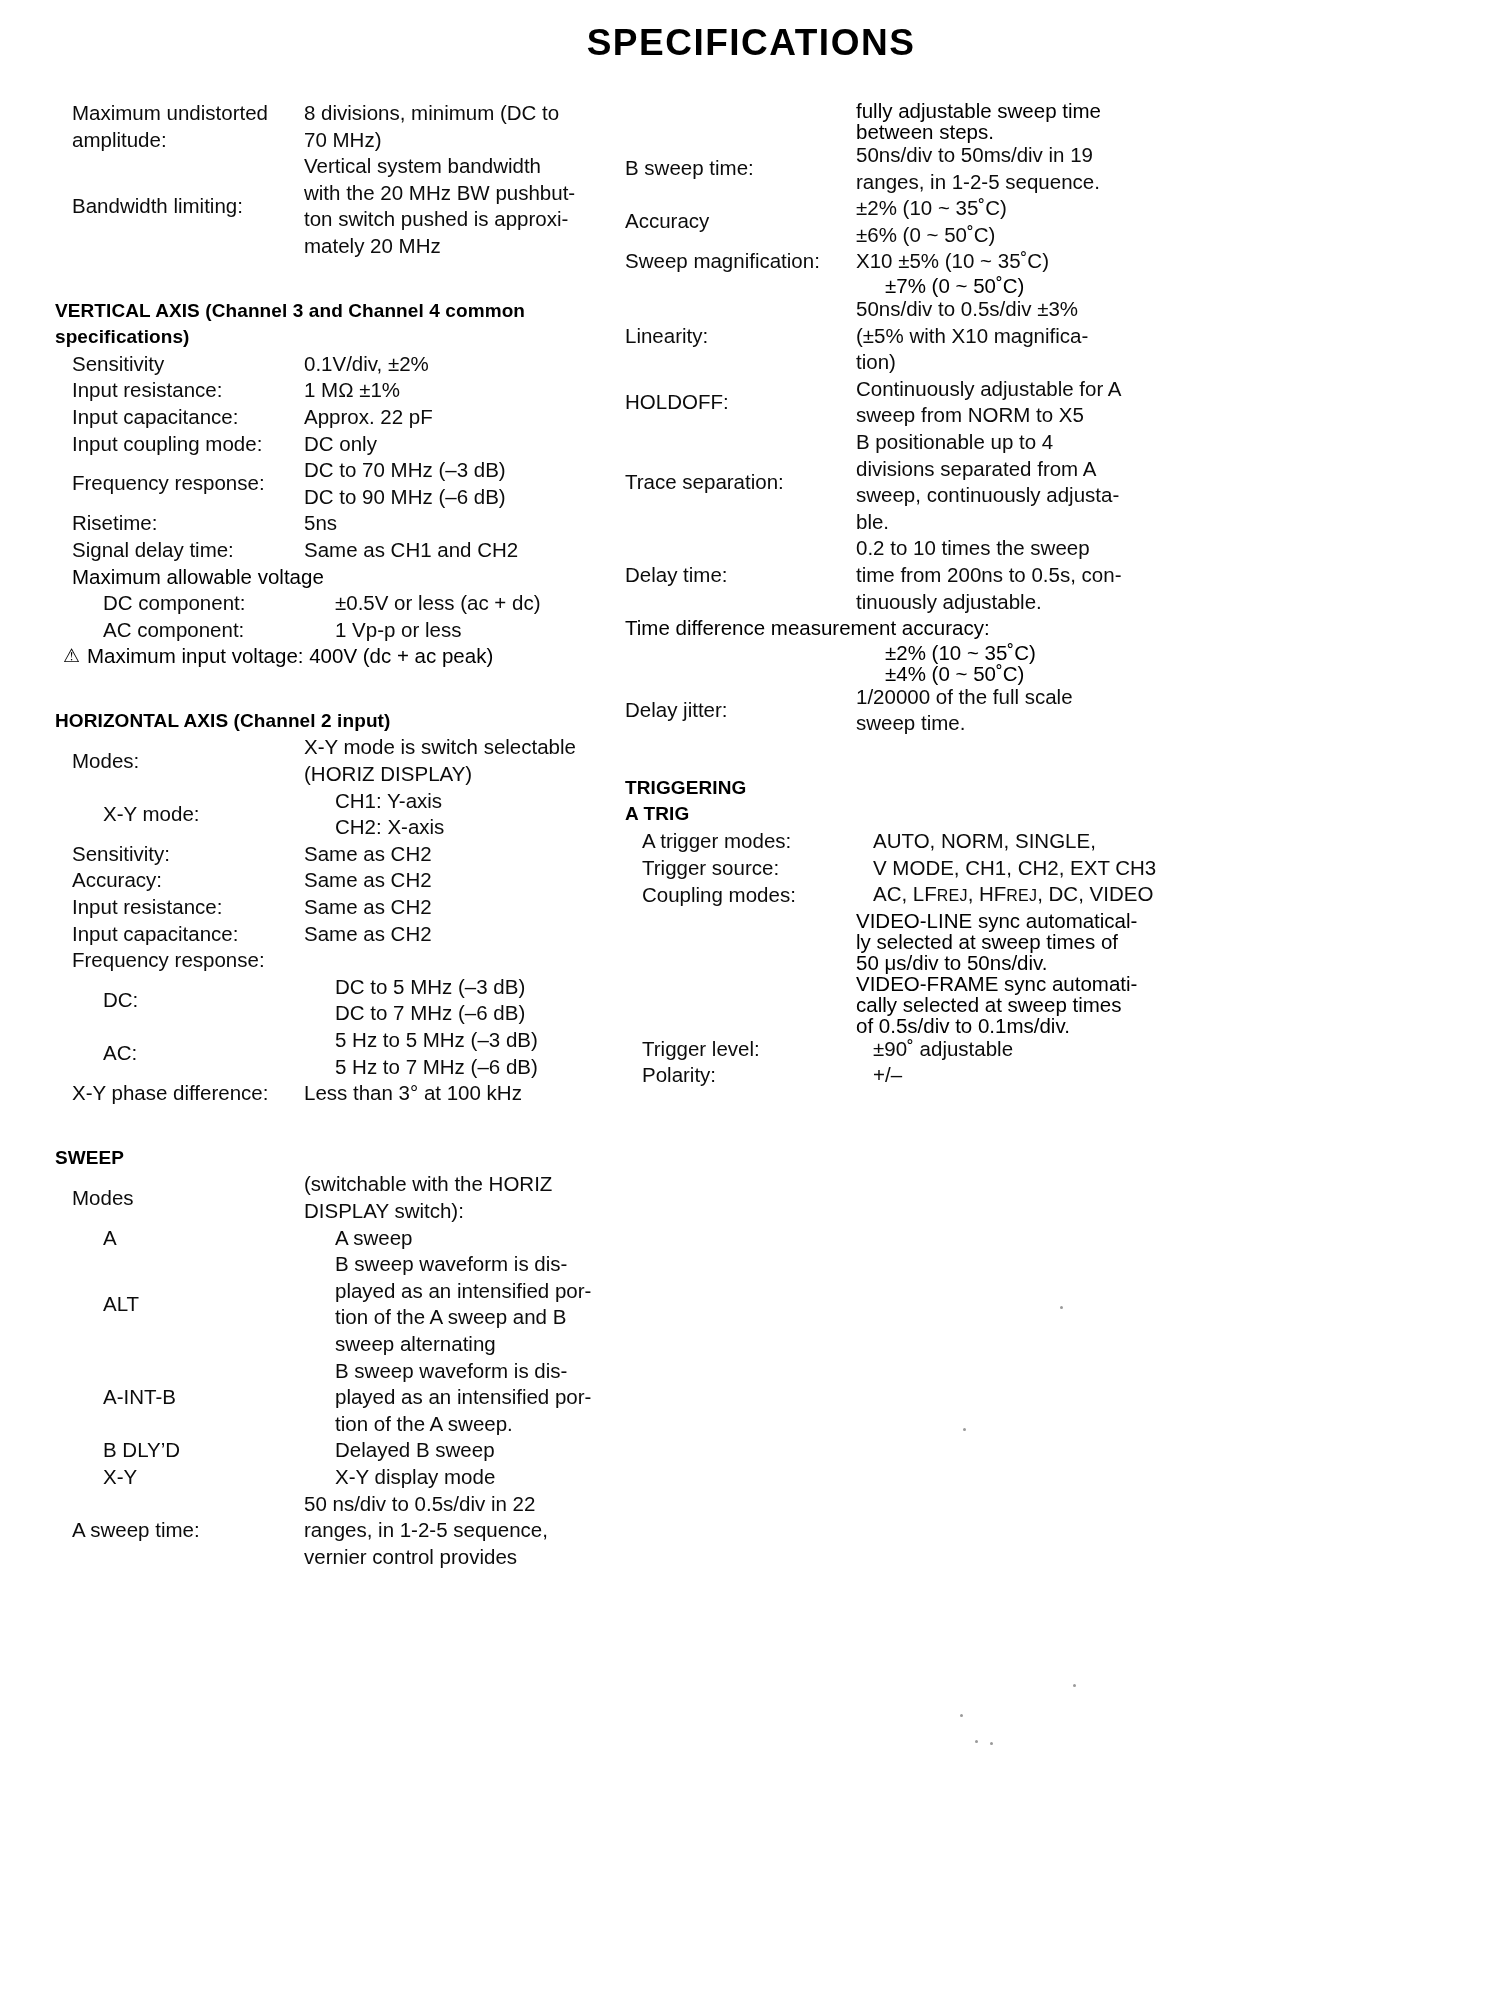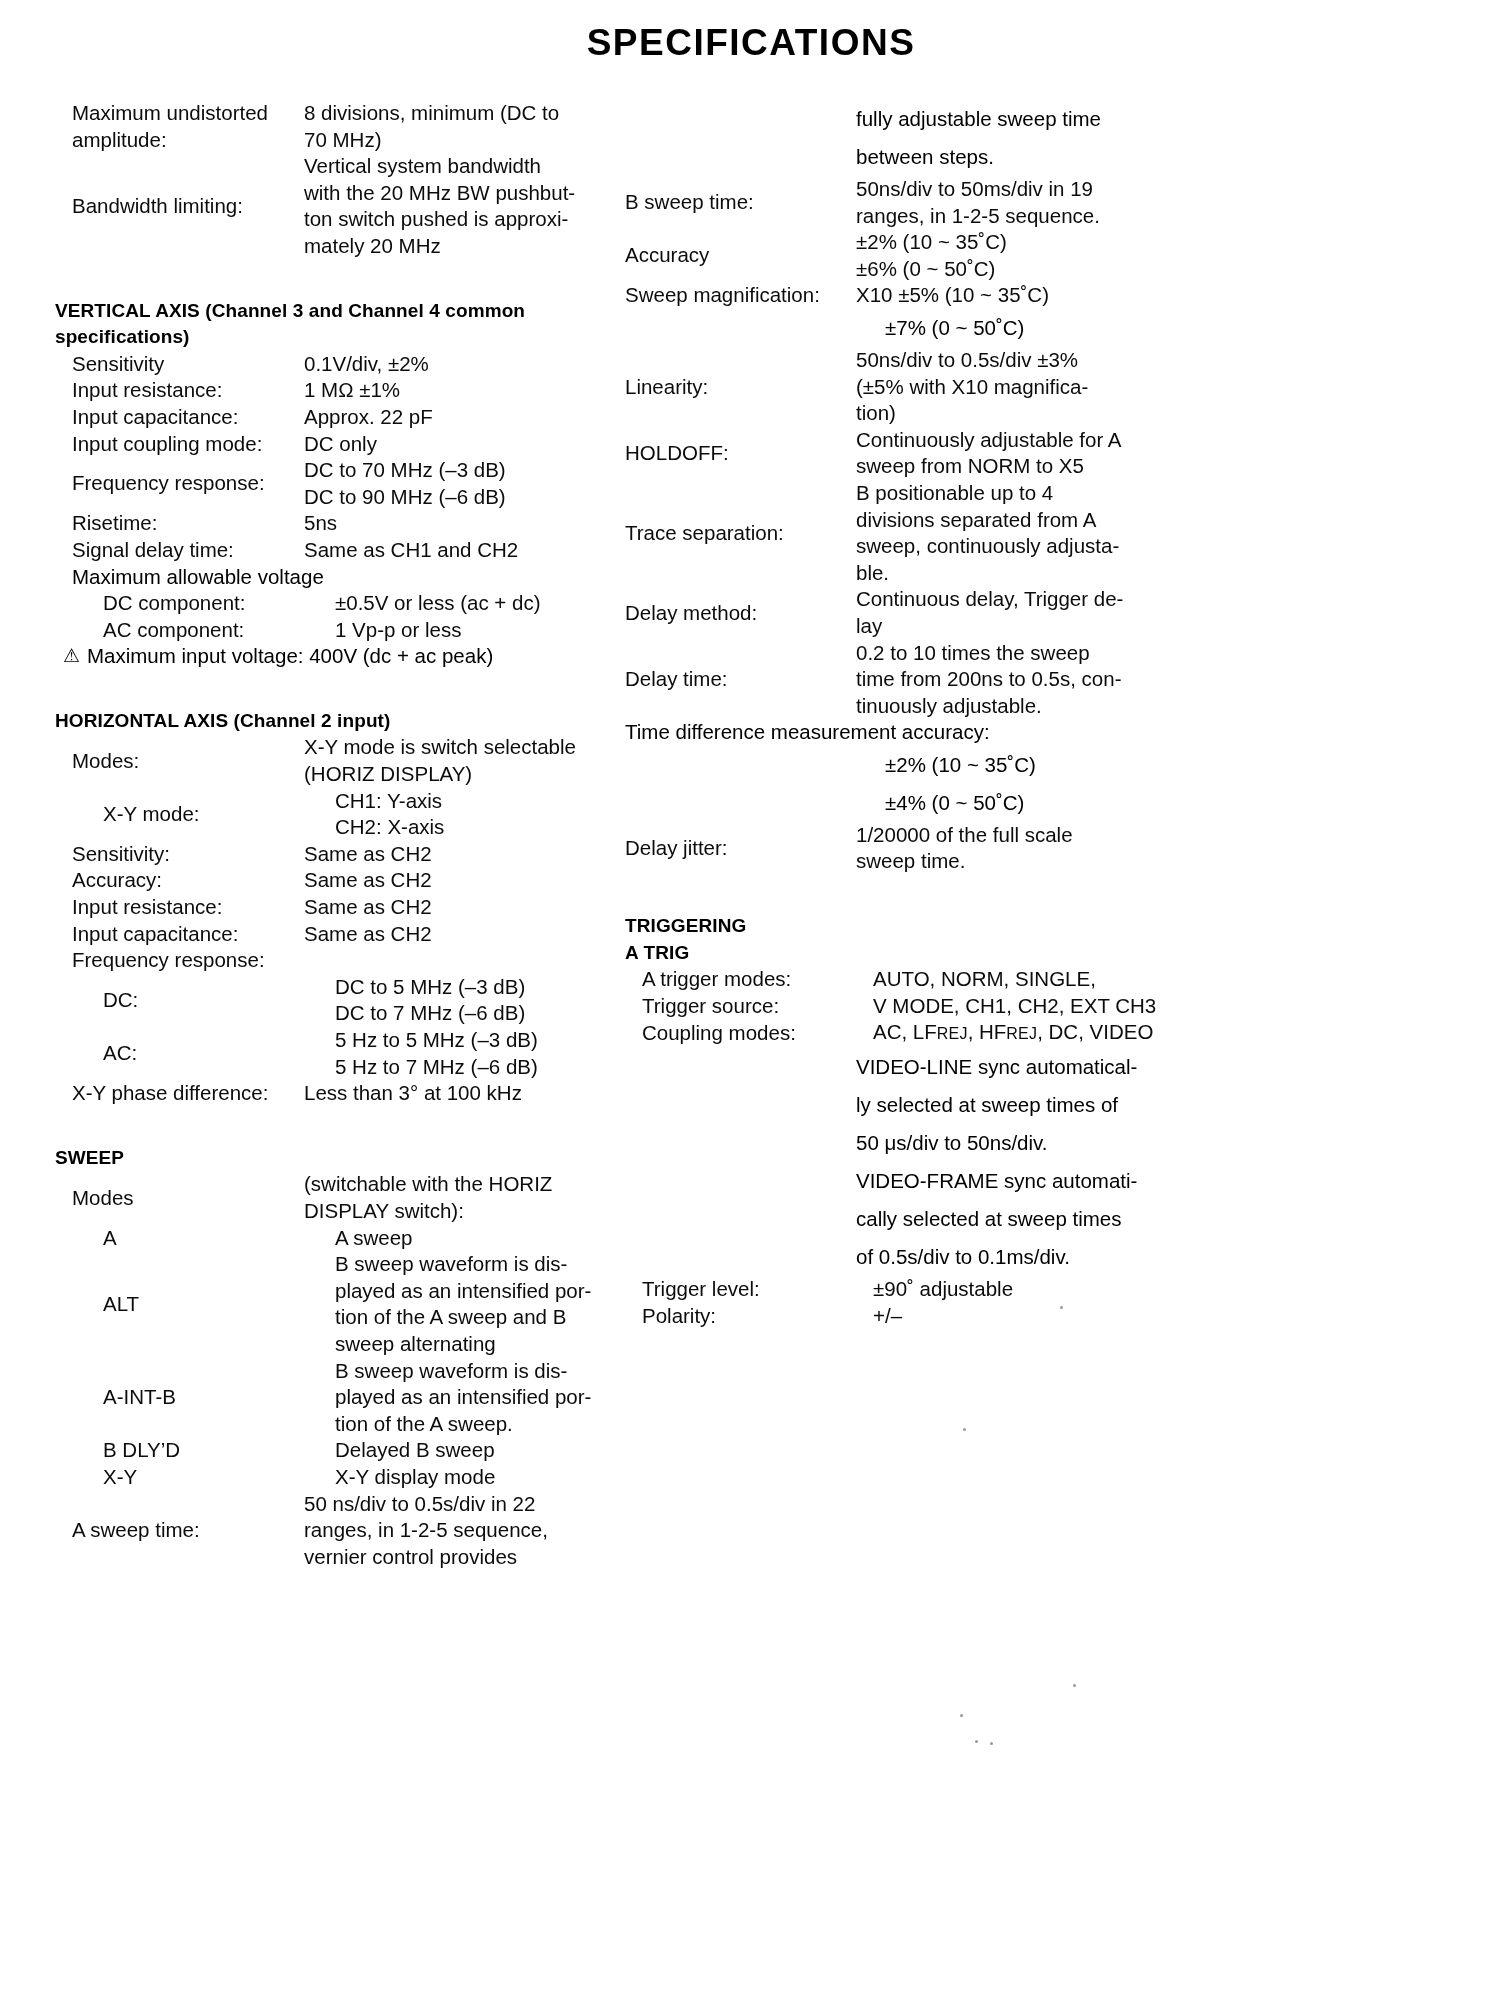--- a/index.html
+++ b/index.html
@@ -94,21 +94,21 @@
     flex: 0 0 auto;
     width: 24px;
     font-size: 19px;
     line-height: 26.6px;
   }
   .warn-text { flex: 1 1 auto; white-space: pre; }
 
   
   .valonly {
     font-size: 20.5px;
-    line-height: 38px;
+    line-height: 21px;
     white-space: pre-line;
   }
   .col-right .valonly { padding-left: 231px; }
   .col-right .valonly.pushright { padding-left: 260px; }
 
   .smallcaps { font-size: 16px; letter-spacing: .2px; }
   .spec-dot {
     position: absolute;
     width: 3px; height: 3px;
     background: #9a9a9a;
@@ -315,25 +315,20 @@
 sweep from NORM to X5</div>
     </div>
     <div class="row ind0">
       <div class="label">Trace separation:</div>
       <div class="value">B positionable up to 4
 divisions separated from A
 sweep, continuously adjusta-
 ble.</div>
     </div>
     <div class="row ind0">
-      <div class="label">Delay method:</div>
-      <div class="value">Continuous delay, Trigger de-
-lay</div>
-    </div>
-    <div class="row ind0">
       <div class="label">Delay time:</div>
       <div class="value">0.2 to 10 times the sweep
 time from 200ns to 0.5s, con-
 tinuously adjustable.</div>
     </div>
 
     <div class="fullline">Time difference measurement accuracy:</div>
     <div class="valonly pushright">±2% (10 ~ 35˚C)
 ±4% (0 ~ 50˚C)</div>
 

